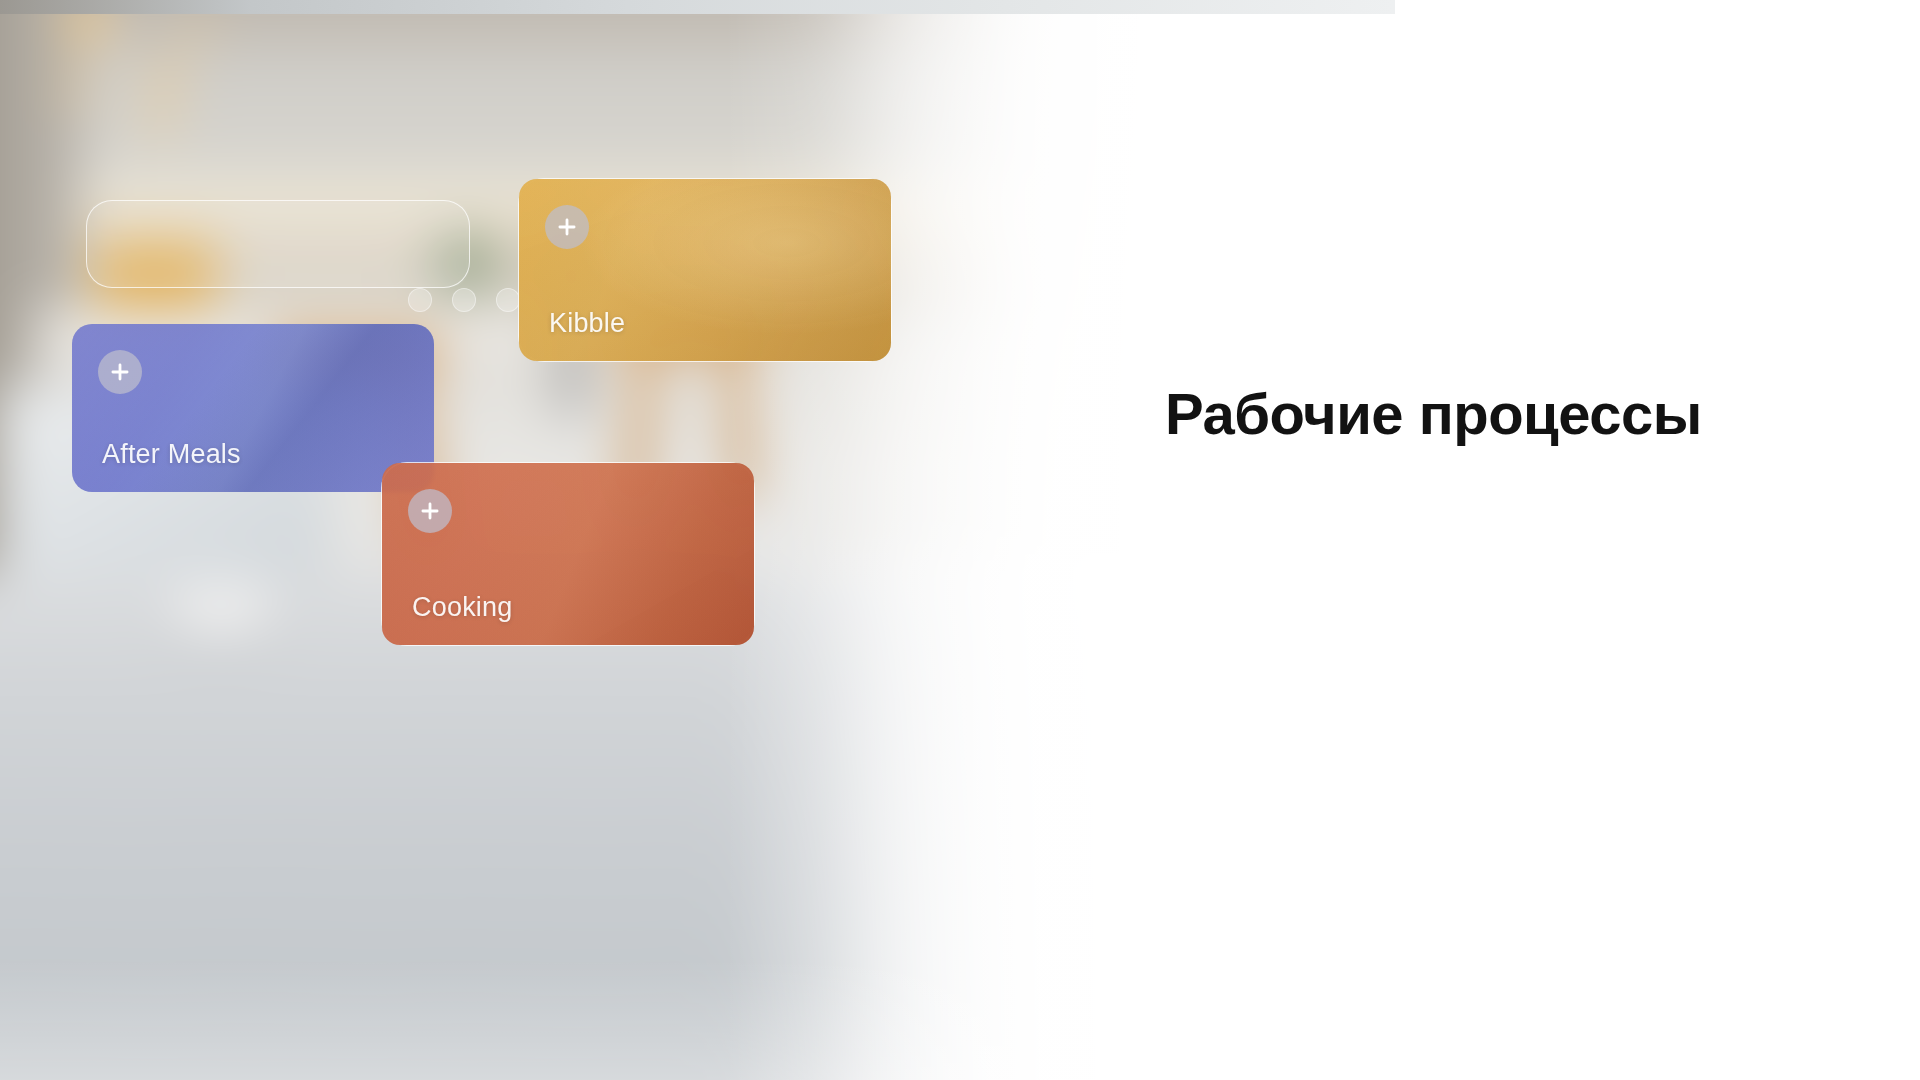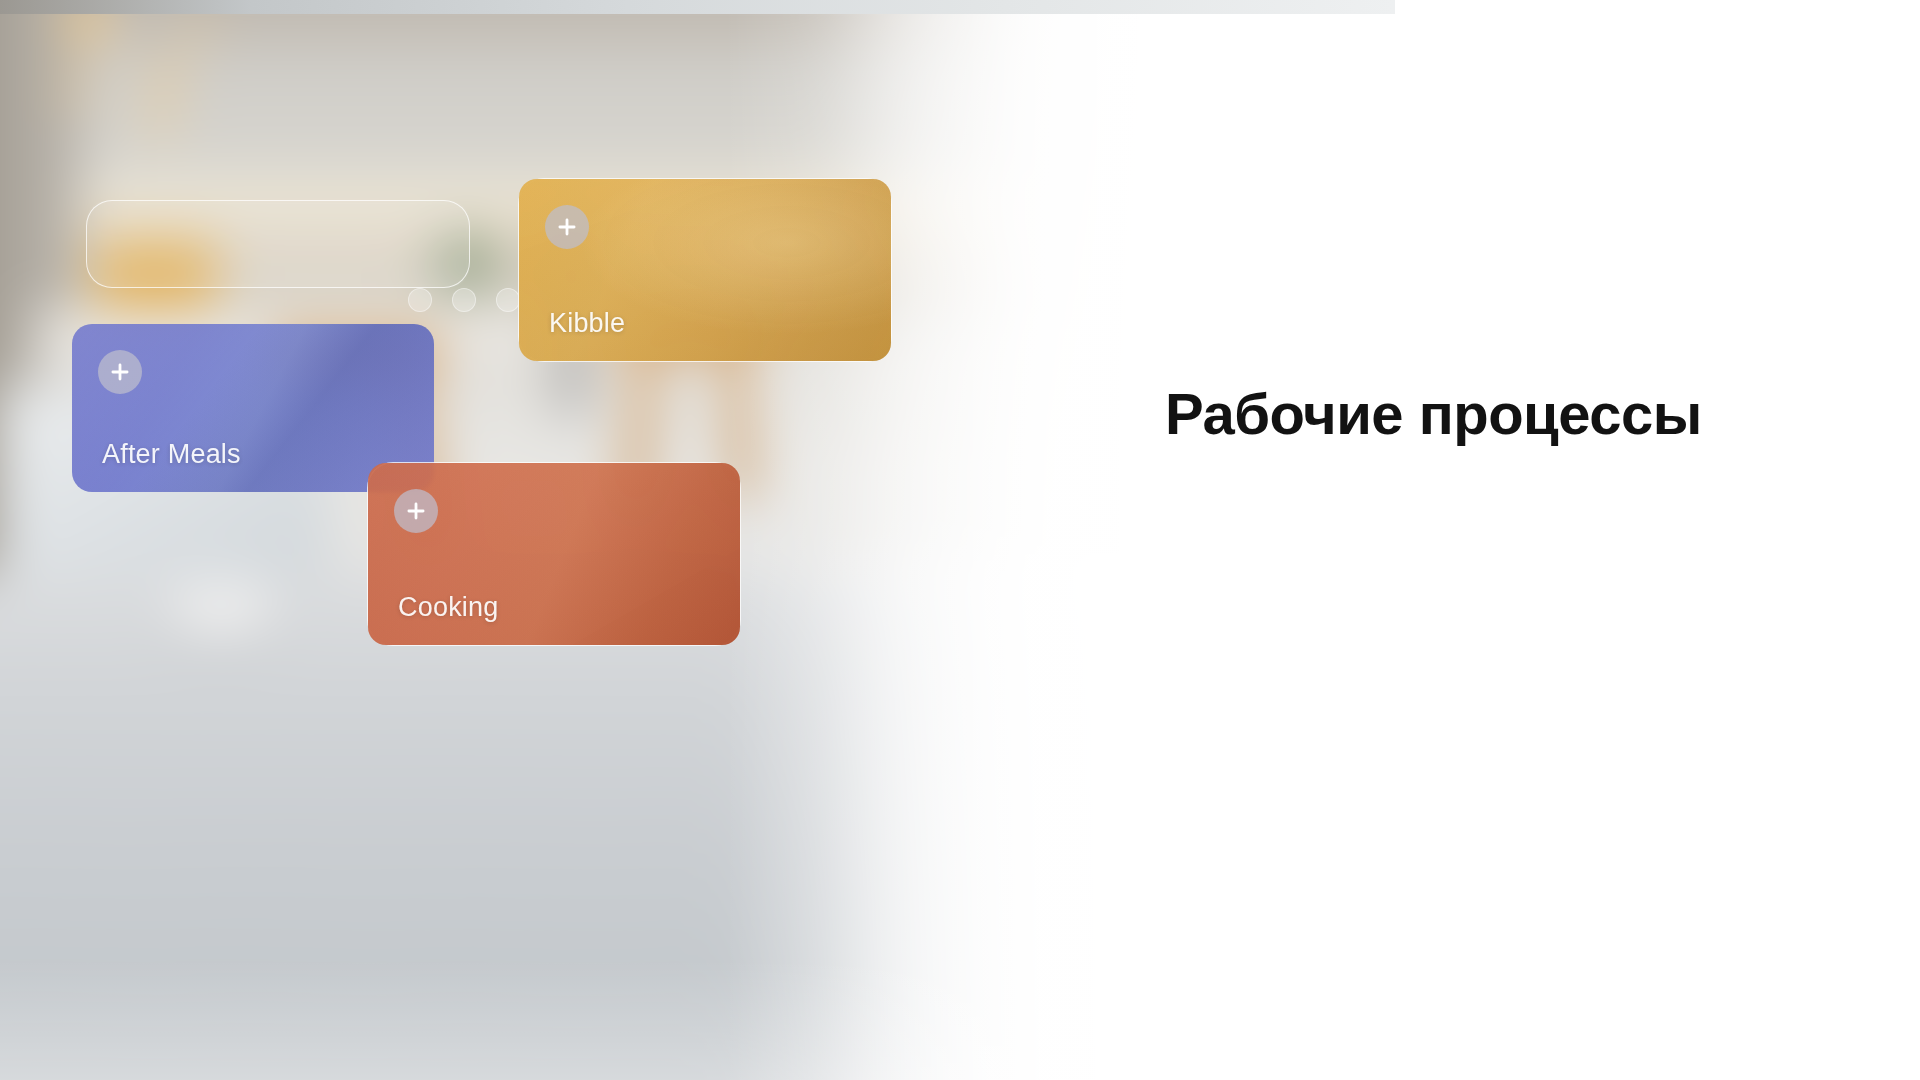--- a/index.html
+++ b/index.html
@@ -216,21 +216,21 @@
     background:linear-gradient(115deg,#dfa93f 0%,#e0ae4d 30%,#d8a448 58%,#cf9a3f 80%,#c99437 100%);
     opacity:.93;
   }
   #card-kibble .sheen {
     position:absolute; inset:0;
     background:radial-gradient(ellipse at 72% 35%, rgba(255,238,190,.28) 0%, rgba(255,255,255,0) 55%),
                linear-gradient(160deg, rgba(255,255,255,.08), rgba(120,80,20,.12));
   }
 
   
-  #card-cooking { left:367px; top:462px; width:374px; height:184px; }
+  #card-cooking { left:381px; top:462px; width:374px; height:184px; }
   #card-cooking .inner {
     position:absolute; inset:0;
     background:linear-gradient(112deg,#c65a37 0%,#cd6340 26%,#d06c45 52%,#c25c35 78%,#b9522f 100%);
     opacity:.92;
   }
   #card-cooking .sheen {
     position:absolute; inset:0;
     background:linear-gradient(150deg,rgba(255,255,255,.1),rgba(120,40,20,.14));
   }
 

